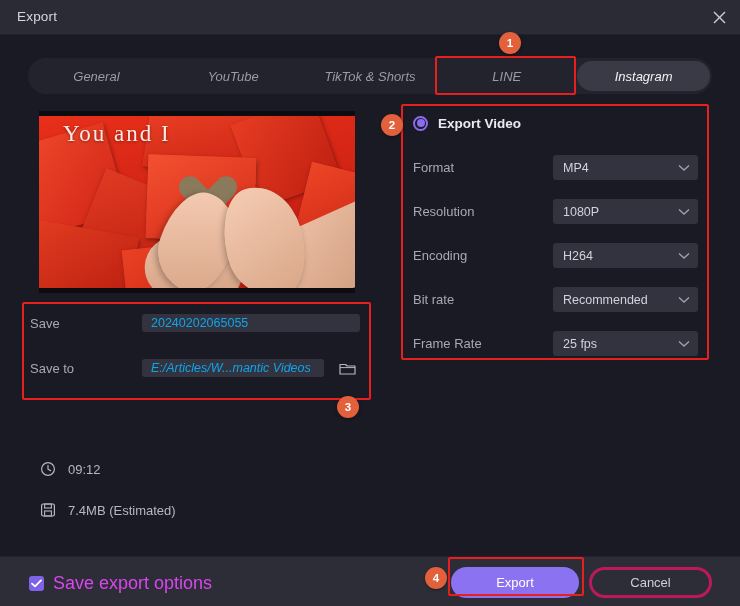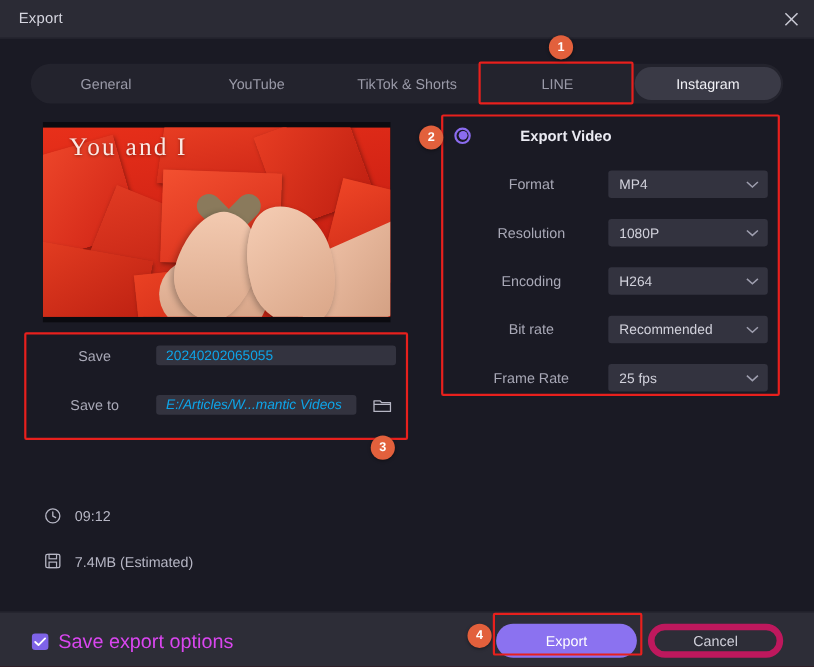--- a/index.html
+++ b/index.html
@@ -7,21 +7,20 @@
     width: 740px; height: 606px;
     background: #1a1a24;
     font-family: "Liberation Sans", sans-serif;
     overflow: hidden;
   }
   #app {
     position: relative;
     width: 740px; height: 606px;
     background: #1a1a24;
     color: #c9c9d4;
-    text-align: center;
   }
 
   
   .titlebar {
     position: absolute; left: 0; top: 0; width: 740px; height: 35px;
     background: #2b2b35;
     border-bottom: 1px solid #22222c;
   }
   .titlebar-text {
     position: absolute; left: 17px; top: 9px;
@@ -58,20 +57,21 @@
   .tab {
     flex: 1 1 0;
     height: 30px;
     margin: 0 2px;
     display: flex; align-items: center; justify-content: center;
     font-size: 13px;
     color: #9a9aa8;
     border-radius: 15px;
     cursor: pointer;
     white-space: nowrap;
+    font-style: italic;
   }
   .tab.active {
     background: #3a3a46;
     color: #f0f0f5;
   }
 
   
   .preview {
     position: absolute; left: 39px; top: 111px;
     width: 316px; height: 182px;
@@ -145,21 +145,21 @@
     font-size: 12.5px; color: #0ea5e9; overflow: hidden; white-space: nowrap;
   }
   .field.saveto { max-width: 186px; font-style: italic; }
   .folder-btn {
     width: 26px; height: 26px; margin-left: 10px;
     display: flex; align-items: center; justify-content: center; cursor: pointer;
   }
 
   
   .panel-right { position: absolute; left: 413px; top: 112px; width: 290px; }
-  .export-video-head { display: flex; align-items: center; height: 22px; margin-bottom: 21px; gap: 35px; }
+  .export-video-head { display: flex; align-items: center; height: 22px; margin-bottom: 21px; }
   .radio {
     width: 15px; height: 15px; border-radius: 50%;
     border: 2px solid #8b6cf0; background: #1a1a24;
     display: flex; align-items: center; justify-content: center;
     margin-right: 10px; cursor: pointer;
   }
   .radio i { width: 8px; height: 8px; border-radius: 50%; background: #8b6cf0; display: block; }
   .export-video-label { font-size: 13.5px; font-weight: bold; color: #eaeaf2; }
 
   .set-row { display: flex; align-items: center; height: 25px; margin-bottom: 19px; }
@@ -189,21 +189,21 @@
   }
   .save-opts-label { font-size: 18px; color: #d946ef; }
   .btn-export {
     position: absolute; left: 451px; top: 10px; width: 128px; height: 31px;
     background: #8b72f0; border-radius: 16px;
     display: flex; align-items: center; justify-content: center;
     font-size: 13px; color: #ffffff; cursor: pointer;
   }
   .btn-cancel {
     position: absolute; left: 589px; top: 10px; width: 123px; height: 31px;
-    background: transparent; border: 6px solid #be185d; border-radius: 16px;
+    background: transparent; border: 3px solid #be185d; border-radius: 16px;
     display: flex; align-items: center; justify-content: center;
     font-size: 13px; color: #cfcfd9; cursor: pointer;
   }
 
   
   .anno-box { position: absolute; border: 2px solid #e8201d; border-radius: 2px; pointer-events: none; }
   .anno-1 { left: 435px; top: 56px;  width: 141px; height: 39px; }
   .anno-2 { left: 401px; top: 104px; width: 308px; height: 256px; }
   .anno-3 { left: 22px;  top: 302px; width: 349px; height: 98px; }
   .anno-4 { left: 448px; top: 557px; width: 136px; height: 39px; }

